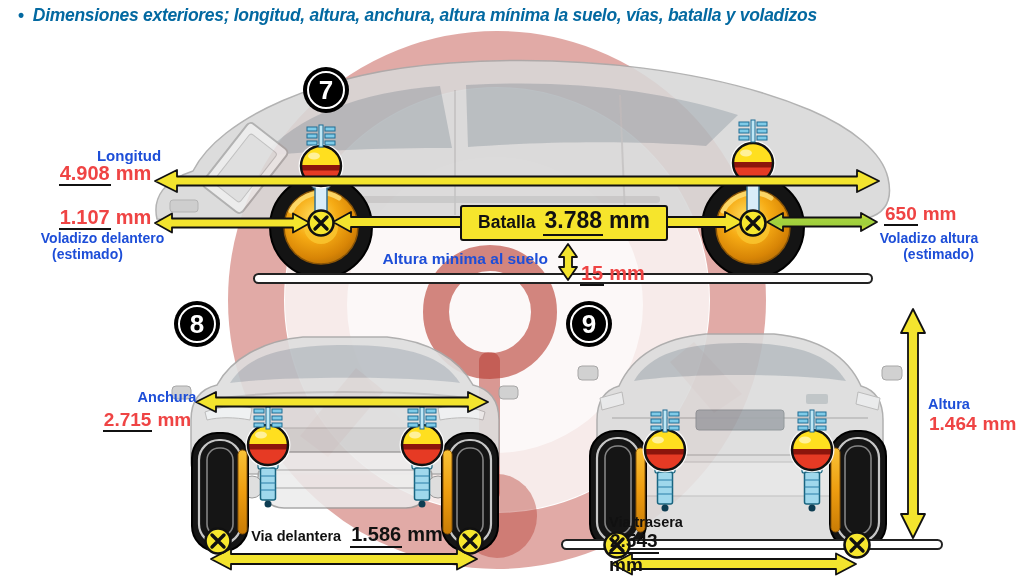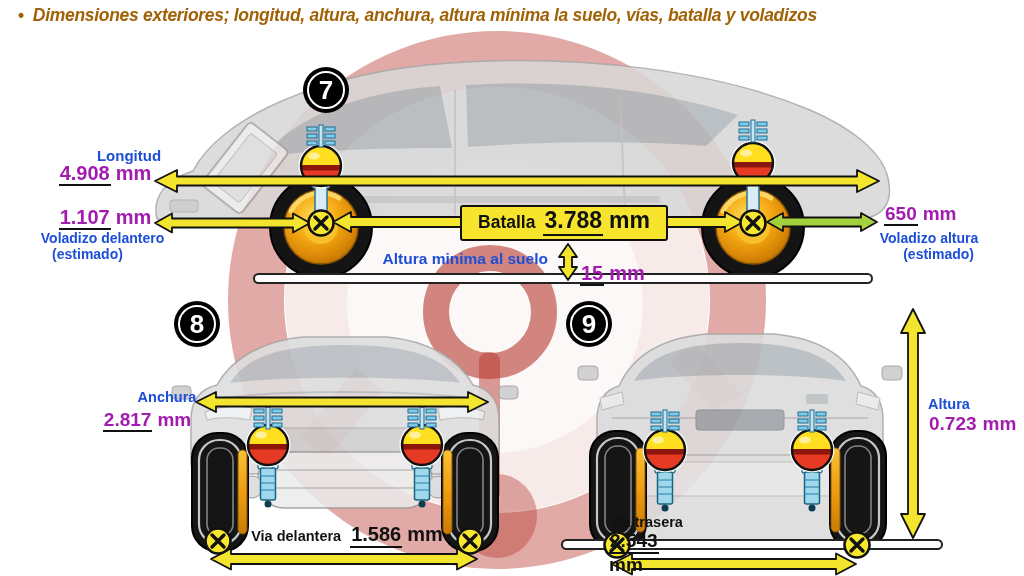--- a/index.html
+++ b/index.html
@@ -1,27 +1,27 @@
 <!DOCTYPE html>
 <html><head>
 <meta charset="utf-8">
 <style>
   html,body{margin:0;padding:0;background:#fff;}
   .stage{position:relative;width:1024px;height:576px;background:#ffffff;overflow:hidden;
          font-family:"Liberation Sans",sans-serif;color:#111;}
   .stage svg.scene{position:absolute;left:0;top:0;width:1024px;height:576px;}
 
   .title{position:absolute;left:18px;top:5px;width:998px;font-style:italic;font-weight:bold;
-         font-size:17.5px;color:#a16207;white-space:nowrap;letter-spacing:-0.3px;}
+         font-size:17.5px;color:#0369a1;white-space:nowrap;letter-spacing:-0.3px;}
   .title .bullet{font-style:normal;margin-right:9px;}
 
   .slabel{position:absolute;font-weight:bold;color:#1d4ed8;white-space:nowrap;line-height:1.1;}
   .c{text-align:center;} .r{text-align:right;}
 
-  .dim{position:absolute;font-weight:bold;color:#a21caf;white-space:nowrap;text-align:center;line-height:1.05;}
+  .dim{position:absolute;font-weight:bold;color:#ef4444;white-space:nowrap;text-align:center;line-height:1.05;}
   .dim .num{border-bottom:2.5px solid #111;padding:0 1px;}
   .dim.nounder .num{border-bottom:none;}
   .dim .unit{margin-left:5px;}
 
   .vialine{position:absolute;display:flex;justify-content:center;align-items:baseline;
            font-weight:bold;color:#111;white-space:nowrap;font-size:20px;}
   .vialine .vl{font-size:14.5px;margin-right:9px;}
   .vialine .num{border-bottom:2.5px solid #111;padding:0 1px;}
   .vialine .unit{margin-left:5px;}
 
@@ -259,33 +259,33 @@
   </div>
 
   <div class="dim" style="left:884px;top:204px;font-size:19px;">
     <span class="num">650</span><span class="unit">mm</span>
   </div>
   <div class="slabel c" style="left:866px;top:231px;width:126px;font-size:14px;">Voladizo altura</div>
   <div class="slabel r" style="left:866px;top:247px;width:108px;font-size:14px;">(estimado)</div>
 
   <div class="slabel c" style="left:127px;top:390px;width:80px;font-size:14.5px;">Anchura</div>
   <div class="dim" style="left:95px;top:410px;width:104px;font-size:19px;">
-    <span class="num">2.817</span><span class="unit">mm</span>
+    <span class="num">2.715</span><span class="unit">mm</span>
   </div>
 
   <div class="vialine" style="left:212px;top:523px;width:270px;">
     <span class="vl">Via delantera</span>
       <span class="num">1.586</span>
       <span class="unit">mm</span>
   </div>
 
   <div class="vialine" style="left:604px;top:514px;width:264px;font-size:19px;flex-direction:column;">
     <span class="vl">Via trasera</span>
       <span class="num">2.543</span>
       <span class="unit">mm</span>
   </div>
 
   <div class="slabel" style="left:928px;top:397px;font-size:14.5px;">Altura</div>
   <div class="dim nounder" style="left:928px;top:414px;font-size:19px;">
-    <span class="num">0.723</span><span class="unit">mm</span>
+    <span class="num">1.464</span><span class="unit">mm</span>
   </div>
 
 </div>
 
 </body></html>

